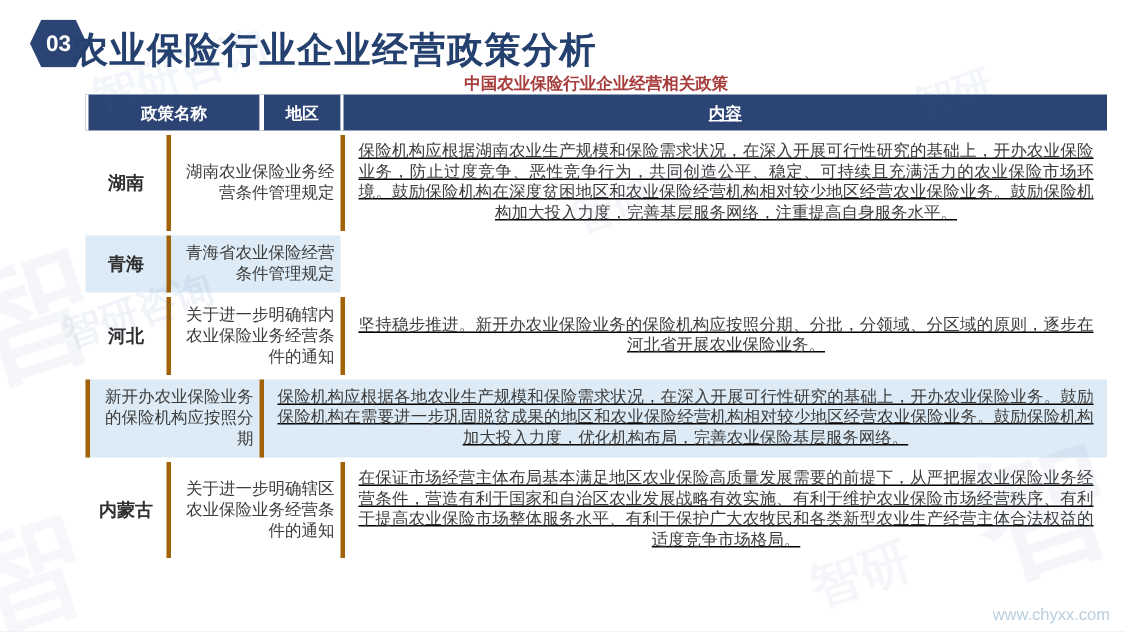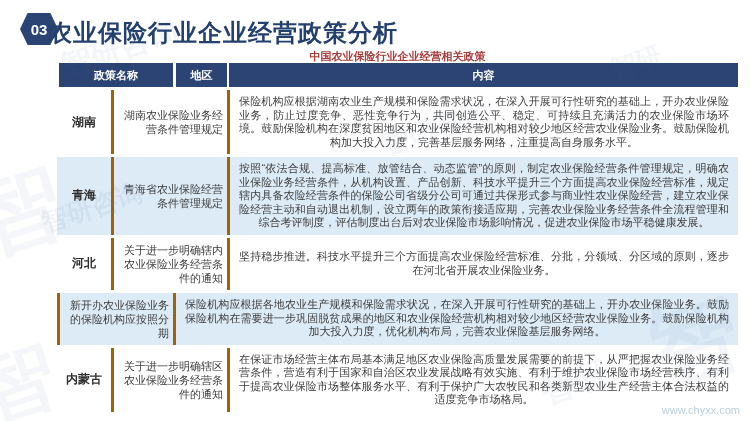--- a/index.html
+++ b/index.html
@@ -56,21 +56,21 @@
     background: var(--navy, #2b4473);
     color: #ffffff;
     font-size: 11px;
     font-weight: bold;
     height: 24px;
   }
   .td { background: var(--row_white, #ffffff); }
   .tr.alt .td { background: var(--row_alt, #dcebf6); }
   .c-region { width: 54px; flex: 0 0 54px; }
   .c-policy { width: 116px; flex: 0 0 116px; }
-  .c-content { flex: 1 1 auto; }
+  .c-content { flex: 1 1 auto; text-decoration: underline; }
   .td.c-region {
     font-size: 12px; font-weight: bold; color: #2f2f2f;
     padding: 4px 2px;
   }
   .td.c-policy {
     font-size: 11px; color: #3d3d3d; line-height: 14px;
     text-align: right; padding: 5px 4px;
   }
   .td.c-content { padding: 5px 9px; }
   .td.c-content p {
@@ -133,30 +133,27 @@
     <div class="td c-region">湖南</div>
     <div class="td c-policy">湖南农业保险业务经营条件管理规定</div>
     <div class="td c-content">
             <p>保险机构应根据湖南农业生产规模和保险需求状况，在深入开展可行性研究的基础上，开办农业保险业务，防止过度竞争、恶性竞争行为，共同创造公平、稳定、可持续且充满活力的农业保险市场环境。鼓励保险机构在深度贫困地区和农业保险经营机构相对较少地区经营农业保险业务。鼓励保险机构加大投入力度，完善基层服务网络，注重提高自身服务水平。</p>
           </div>
   </div>
 
   <div class="tr alt">
     <div class="td c-region">青海</div>
     <div class="td c-policy">青海省农业保险经营条件管理规定</div>
-    <div class="td c-content">
-            <p>按照“依法合规、提高标准、放管结合、动态监管”的原则，制定农业保险经营条件管理规定，明确农业保险业务经营条件，从机构设置、产品创新、科技水平提升三个方面提高农业保险经营标准，规定辖内具备农险经营条件的保险公司省级分公司可通过共保形式参与商业性农业保险经营，建立农业保险经营主动和自动退出机制，设立两年的政策衔接适应期，完善农业保险业务经营条件全流程管理和综合考评制度，评估制度出台后对农业保险市场影响情况，促进农业保险市场平稳健康发展。</p>
-          </div>
   </div>
 
   <div class="tr">
     <div class="td c-region">河北</div>
     <div class="td c-policy">关于进一步明确辖内农业保险业务经营条件的通知</div>
     <div class="td c-content">
-            <p>坚持稳步推进。科技水平提升三个方面提高农业保险经营标准、分批，分领域、分区域的原则，逐步在河北省开展农业保险业务。</p>
+            <p>坚持稳步推进。新开办农业保险业务的保险机构应按照分期、分批，分领域、分区域的原则，逐步在河北省开展农业保险业务。</p>
           </div>
   </div>
 
   <div class="tr alt">
     <div class="td c-policy">新开办农业保险业务的保险机构应按照分期</div>
     <div class="td c-content">
             <p>保险机构应根据各地农业生产规模和保险需求状况，在深入开展可行性研究的基础上，开办农业保险业务。鼓励保险机构在需要进一步巩固脱贫成果的地区和农业保险经营机构相对较少地区经营农业保险业务。鼓励保险机构加大投入力度，优化机构布局，完善农业保险基层服务网络。</p>
           </div>
   </div>
 

